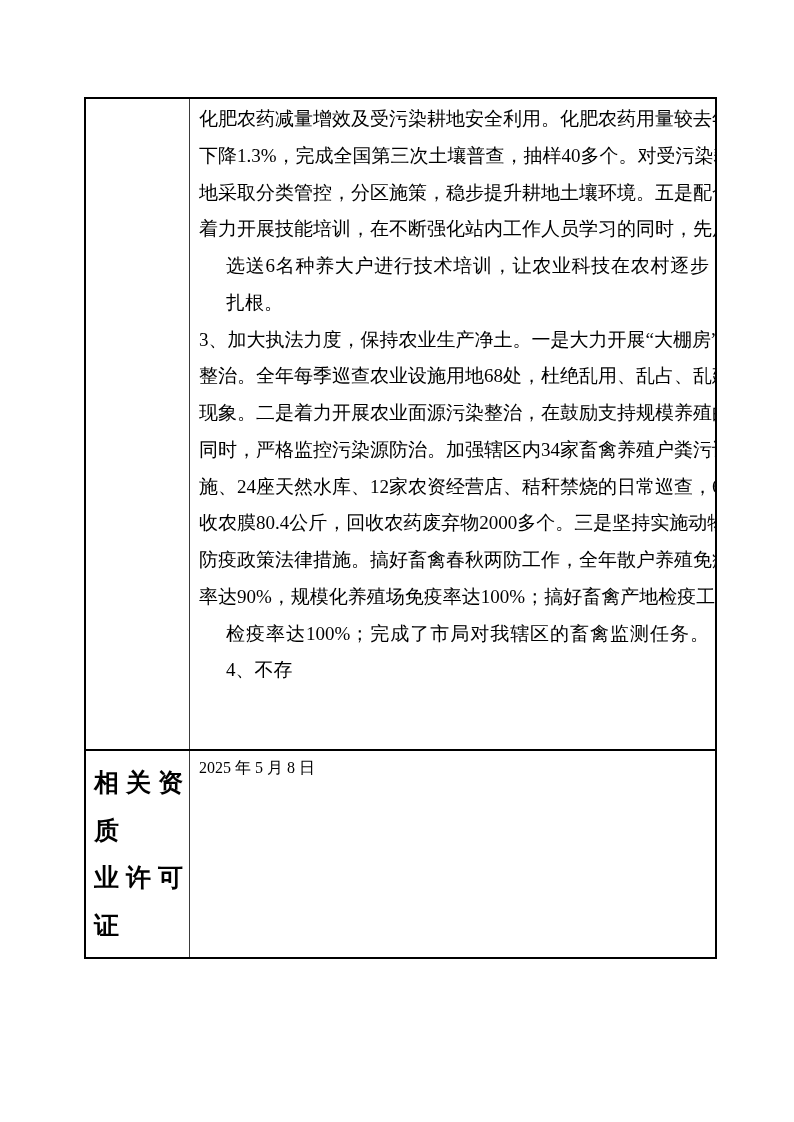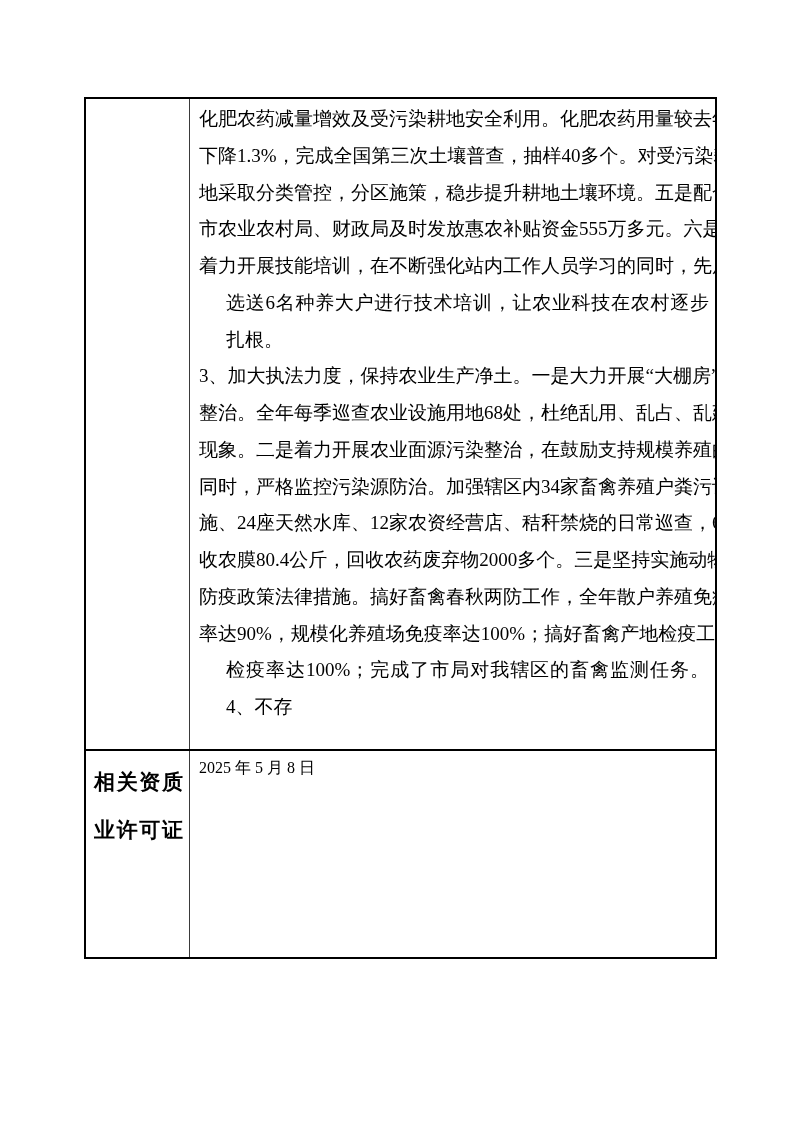--- a/index.html
+++ b/index.html
@@ -53,21 +53,21 @@
     text-align: justify;
     text-align-last: justify;
     white-space: nowrap;
   }
   .para .tline:last-child {
     text-align-last: left;
     white-space: normal;
     margin-left: 27px;
   }
   .head-label .hline {
-    font-size: 21px;
+    font-size: 25px;
     font-weight: bold;
     line-height: 47.5px;
     text-align: justify;
     text-align-last: justify;
   }
   .date-line {
     font-size: 16px;
     line-height: 28px;
     padding-top: 1px;
   }
@@ -77,21 +77,20 @@
 
 <div class="doc-table">
 
   <div class="trow row1">
     <div class="cell head"></div>
     <div class="cell content">
       <div class="para">
           <div class="tline">化肥农药减量增效及受污染耕地安全利用。化肥农药用量较去年</div>
           <div class="tline">下降1.3%，完成全国第三次土壤普查，抽样40多个。对受污染耕</div>
           <div class="tline">地采取分类管控，分区施策，稳步提升耕地土壤环境。五是配合</div>
-          <div class="tline">市农业农村局、财政局及时发放惠农补贴资金555万多元。六是</div>
           <div class="tline">着力开展技能培训，在不断强化站内工作人员学习的同时，先后</div>
           <div class="tline">选送6名种养大户进行技术培训，让农业科技在农村逐步扎根。</div>
         </div>
       <div class="para">
           <div class="tline">3、加大执法力度，保持农业生产净土。一是大力开展“大棚房”</div>
           <div class="tline">整治。全年每季巡查农业设施用地68处，杜绝乱用、乱占、乱建</div>
           <div class="tline">现象。二是着力开展农业面源污染整治，在鼓励支持规模养殖的</div>
           <div class="tline">同时，严格监控污染源防治。加强辖区内34家畜禽养殖户粪污设</div>
           <div class="tline">施、24座天然水库、12家农资经营店、秸秆禁烧的日常巡查，6家</div>
           <div class="tline">收农膜80.4公斤，回收农药废弃物2000多个。三是坚持实施动物</div>

